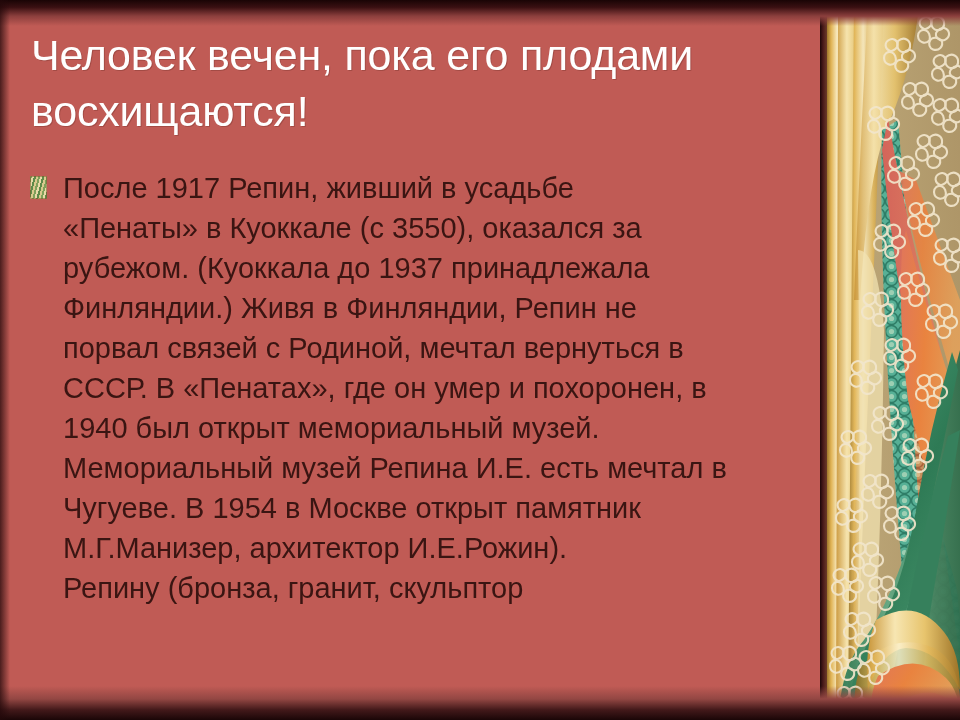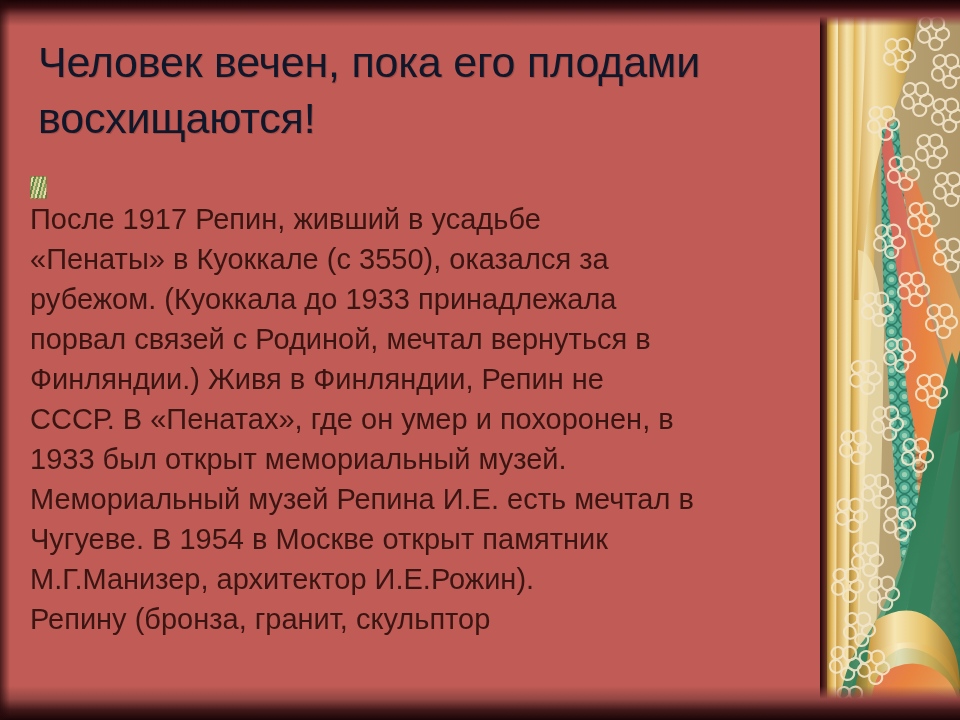--- a/index.html
+++ b/index.html
@@ -38,36 +38,35 @@
     position: absolute;
     left: 0; top: 0;
     width: 820px; height: 720px;
     z-index: 3;
   }
 
   .slide-title {
     position: absolute;
     left: 26px; top: 22px;
     width: 700px;
-    color: #0f172a;
+    color: #ffffff;
     font-size: 43px;
     line-height: 56px;
     font-weight: normal;
     letter-spacing: -0.2px;
-    margin: 12px;
+    margin: 5px;
     text-shadow: 1px 1px 0 rgba(90,35,30,0.28);
   }
 
   .body-block {
     position: absolute;
     left: 30px; top: 168px;
     width: 772px;
     display: flex;
     align-items: flex-start;
-    flex-direction: column;
   }
   .bullet-glyph {
     flex: 0 0 auto;
     width: 17px;
     height: 23px;
     margin-top: 8px;
     margin-right: 16px;
     border-radius: 1px;
     background:
       repeating-linear-gradient(105deg,
@@ -114,25 +113,25 @@
 
   <div class="content">
 
     <h1 class="slide-title">Человек вечен, пока его плодами восхищаются!</h1>
 
     <div class="body-block">
       <span class="bullet-glyph"></span>
       <p class="body-text">
         <span class="ln">После 1917 Репин, живший в усадьбе</span>
         <span class="ln">«Пенаты» в Куоккале (с 3550), оказался за</span>
-        <span class="ln">рубежом. (Куоккала до 1933 принадлежала</span>
+        <span class="ln">рубежом. (Куоккала до 1937 принадлежала</span>
+        <span class="ln">Финляндии.) Живя в Финляндии, Репин не</span>
         <span class="ln">порвал связей с Родиной, мечтал вернуться в</span>
-        <span class="ln">Финляндии.) Живя в Финляндии, Репин не</span>
         <span class="ln">СССР. В «Пенатах», где он умер и похоронен, в</span>
-        <span class="ln">1933 был открыт мемориальный музей.</span>
+        <span class="ln">1940 был открыт мемориальный музей.</span>
         <span class="ln">Мемориальный музей Репина И.Е. есть мечтал в</span>
         <span class="ln">Чугуеве. В 1954 в Москве открыт памятник</span>
         <span class="ln">М.Г.Манизер, архитектор И.Е.Рожин).</span>
         <span class="ln">Репину (бронза, гранит, скульптор</span>
       </p>
     </div>
   </div>
 
   <div class="deco-panel">
 

